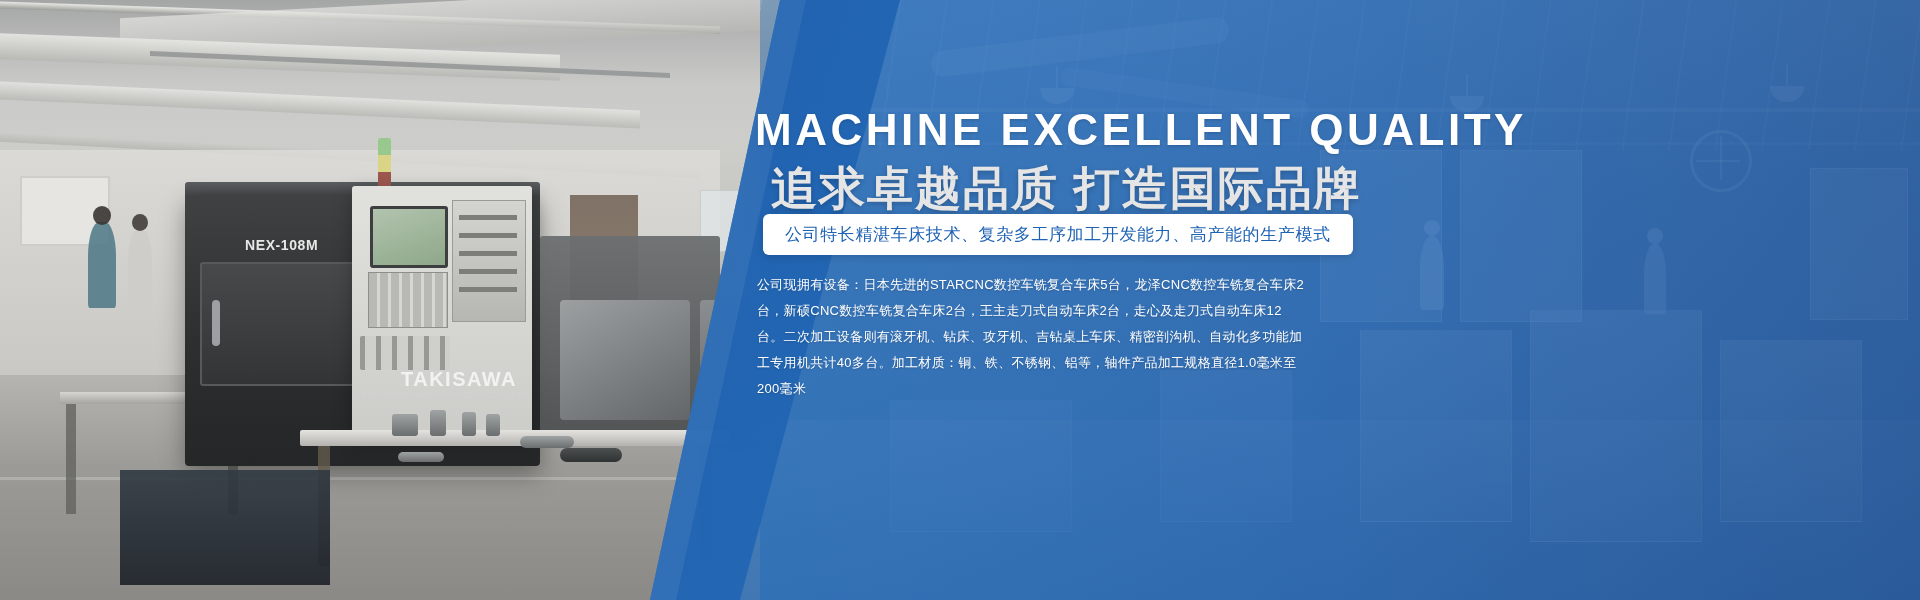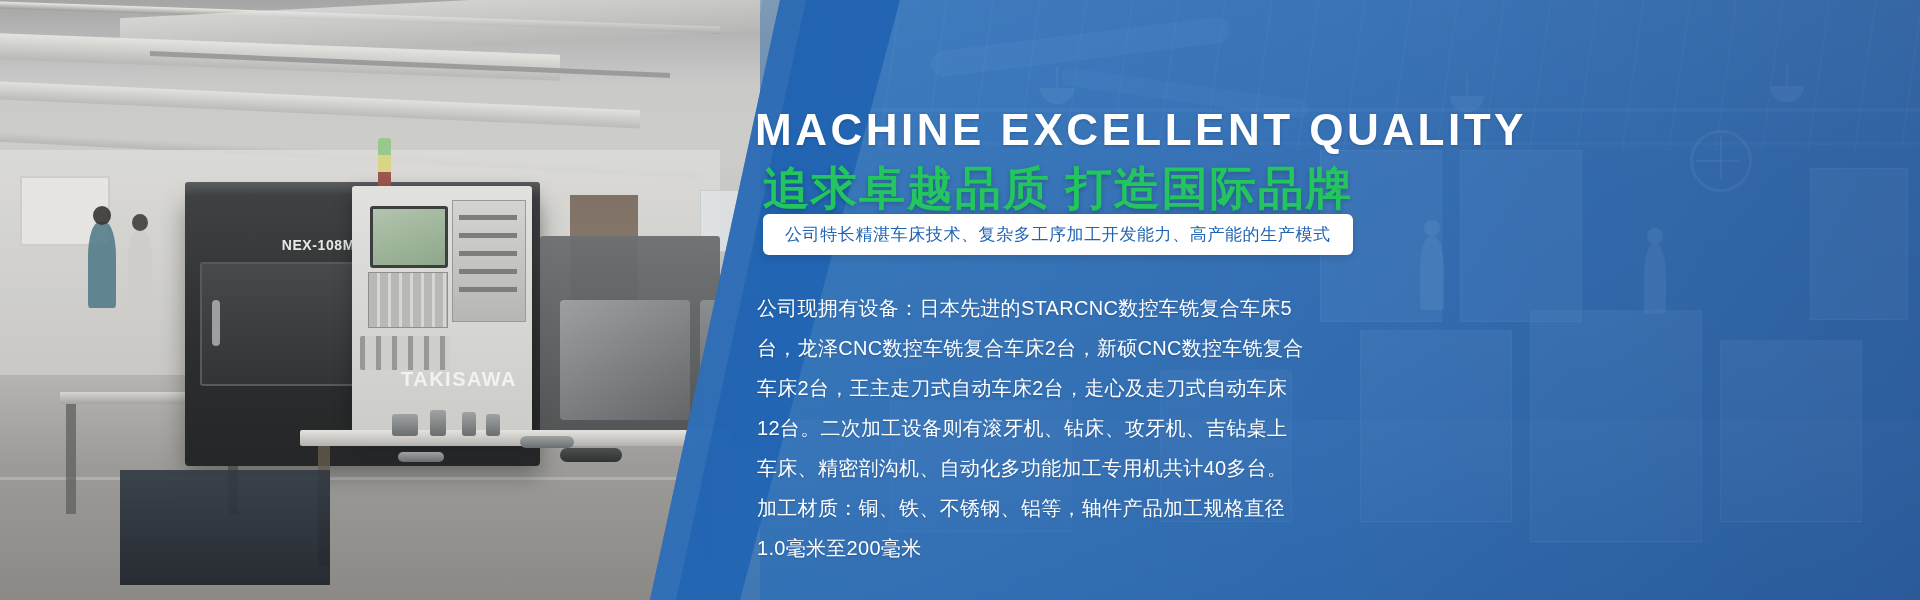--- a/index.html
+++ b/index.html
@@ -53,21 +53,21 @@
   .p2{left:128px;top:230px;width:24px;height:78px;background:#cfcdc6;opacity:.85;}
   .p2h{position:absolute;left:132px;top:214px;width:16px;height:17px;border-radius:50%;background:#3b3330;opacity:.85;}
   
   .cnc{position:absolute;left:185px;top:196px;width:355px;height:270px;
       background:linear-gradient(180deg,#3d4145 0%,#2b2e31 55%,#232629 100%);
       border-radius:4px;box-shadow:0 8px 24px rgba(0,0,0,.35);}
   .cnc-top{position:absolute;left:185px;top:182px;width:355px;height:18px;
       background:linear-gradient(180deg,#5a5f63,#3b3f43);border-radius:3px 3px 0 0;}
   .cnc-label{position:absolute;left:245px;top:236px;width:110px;height:18px;
       color:#e8e8e6;font-size:14px;font-weight:700;letter-spacing:.6px;
-      text-align:right;line-height:18px;}
+      text-align:left;line-height:18px;}
   .cnc-door{position:absolute;left:200px;top:262px;width:150px;height:120px;
       background:linear-gradient(180deg,#45494d,#303437);border:2px solid #55595d;border-radius:3px;}
   .cnc-handle{position:absolute;left:212px;top:300px;width:8px;height:46px;background:#9aa0a4;border-radius:4px;}
   
   .panel{position:absolute;left:352px;top:186px;width:180px;height:250px;
       background:linear-gradient(180deg,#e2e1dc 0%,#cdccc6 100%);border-radius:3px;
       box-shadow:0 6px 18px rgba(0,0,0,.28);}
   .screen{position:absolute;left:370px;top:206px;width:72px;height:56px;
       background:linear-gradient(160deg,#a8c8a0,#7fae78);border:3px solid #3b3e41;border-radius:3px;}
   .keys{position:absolute;left:368px;top:272px;width:78px;height:54px;
@@ -160,37 +160,37 @@
   
   .content{position:absolute;left:755px;top:0;width:1060px;height:600px;}
 
   .headline-en{
     position:absolute;left:0;top:108px;
     color:#ffffff;font-size:44px;font-weight:700;letter-spacing:3.5px;
     white-space:nowrap;line-height:1;
     text-shadow:0 1px 3px rgba(0,0,0,.18);
   }
   .headline-cn{
-    position:absolute;left:8px;top:160px;
-    color:#22c55e;font-size:46px;font-weight:700;letter-spacing:2px;
+    position:absolute;left:16px;top:160px;
+    color:#e5e5e5;font-size:46px;font-weight:700;letter-spacing:2px;
     white-space:nowrap;line-height:1.22;
     text-shadow:0 2px 5px rgba(0,0,0,.22);
   }
   .subtitle-box{
     position:absolute;left:8px;top:214px;
     background:#ffffff;border-radius:6px;
     padding:9px 22px;box-shadow:0 2px 8px rgba(0,0,0,.15);
     display:inline-block;
   }
   .subtitle-text{
     color:#1f63b4;font-size:17px;font-weight:400;letter-spacing:.6px;white-space:nowrap;
   }
   .body-text{
-    position:absolute;left:2px;top:288px;width:548px;
-    color:#ffffff;font-size:20px;line-height:2.0;letter-spacing:.3px;
+    position:absolute;left:2px;top:272px;width:548px;
+    color:#ffffff;font-size:13px;line-height:2.0;letter-spacing:.3px;
     text-shadow:0 1px 2px rgba(0,0,0,.18);
   }
 </style>
 </head>
 <body>
 
 <div class="banner">
 
   <div class="photo-left">
     <div class="pipe"></div>

